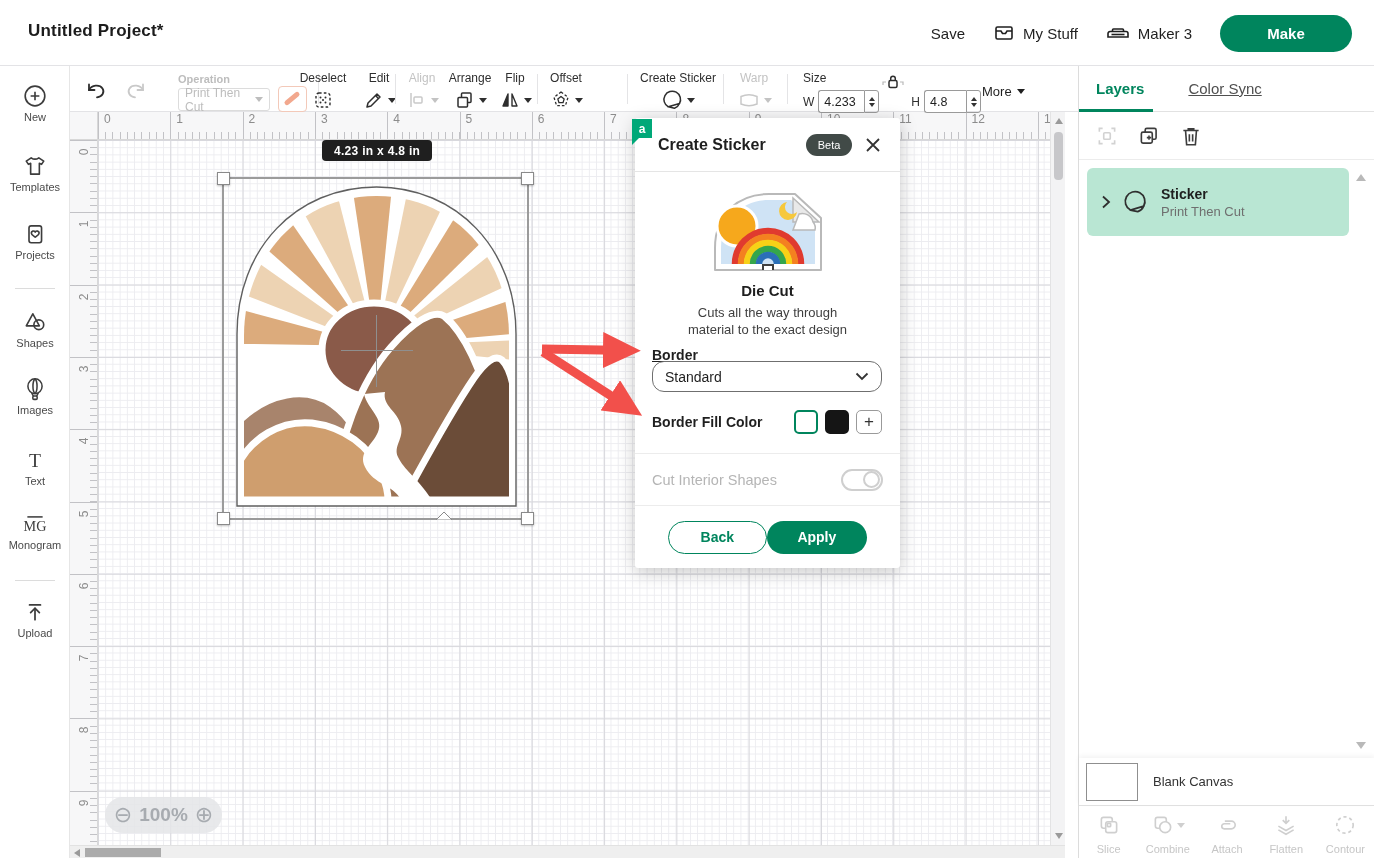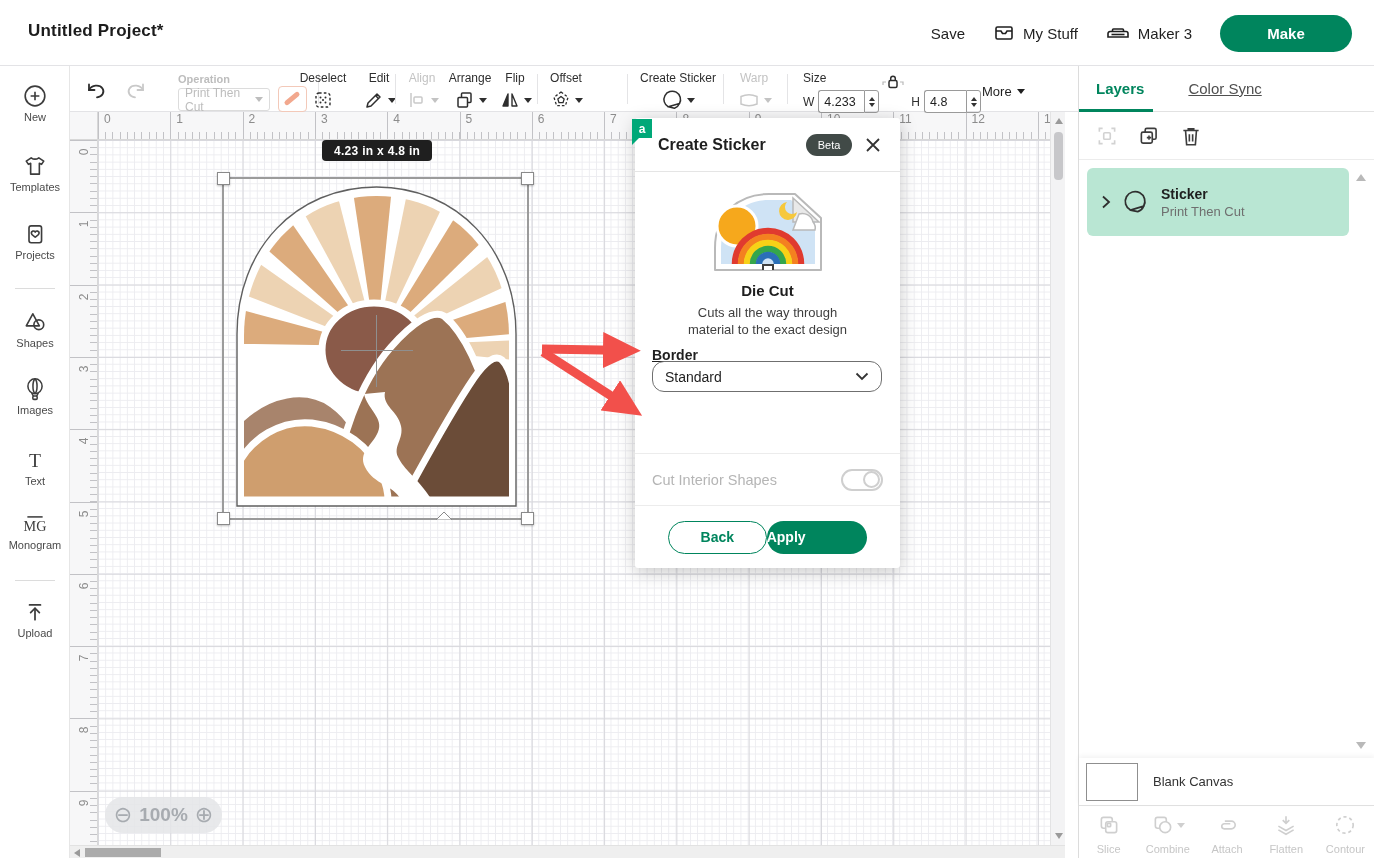--- a/index.html
+++ b/index.html
@@ -102,21 +102,21 @@
   .sw { width:24px; height:24px; border-radius:5px; cursor:pointer; }
   .sw-white { margin-left:auto; border:2px solid var(--accent); background:#fff; }
   .sw-black { margin-left:7px; background:#151515; border:2px solid #151515; }
   .sw-add { margin-left:7px; width:26px; height:24px; border:1.5px solid #9a9a9a; border-radius:5px; display:flex; align-items:center; justify-content:center; font-size:17px; color:#333; background:#fff; }
   .cut-row { position:absolute; left:0; top:335px; width:265px; height:52px; border-top:1px solid #ececec; display:flex; align-items:center; padding:0 17px; }
   .cut-label { font-size:14.5px; color:#b5b5b5; }
   .toggle { margin-left:auto; position:relative; width:42px; height:22px; border:2px solid #cfcfcf; border-radius:12px; cursor:pointer; background:#fff; }
   .toggle .knob { position:absolute; right:1px; top:0px; width:17px; height:17px; border:2px solid #cfcfcf; border-radius:50%; background:#fff; }
   .panel-footer { position:absolute; left:0; bottom:0; width:265px; height:63px; border-top:1px solid #ececec; display:flex; align-items:center; justify-content:space-between; padding:0 33px; }
   .btn-back { width:108px; height:33px; border-radius:17px; border:1.6px solid var(--accent); color:var(--accent); background:#fff; font-size:14px; font-weight:700; display:flex; align-items:center; justify-content:center; cursor:pointer; }
-  .btn-apply { width:110px; height:33px; border-radius:17px; background:var(--accent); color:#fff; font-size:14px; font-weight:700; display:flex; align-items:center; justify-content:flex-start; cursor:pointer; }
+  .btn-apply { width:110px; height:33px; border-radius:17px; background:var(--accent); color:#fff; font-size:14px; font-weight:700; display:flex; align-items:center; justify-content:center; cursor:pointer; }
   .marker { position:absolute; left:632px; top:119px; width:20px; height:19px; background:var(--marker); color:#fff; font-size:12px; font-weight:700; display:flex; align-items:center; justify-content:center; z-index:55; }
   .marker::after { content:''; position:absolute; left:0; top:19px; border-left:7px solid var(--marker); border-bottom:7px solid transparent; }
 
   
   .arrows { position:absolute; left:525px; top:330px; z-index:60; pointer-events:none; }
 
   
   .rpanel { position:absolute; left:1078px; top:66px; width:296px; bottom:0; background:#fff; border-left:1px solid #dcdcdc; z-index:30; }
   .tabs { position:relative; height:46px; border-bottom:1px solid #e2e2e2; display:flex; align-items:center; }
   .tab-layers { margin-left:17px; font-size:15px; font-weight:700; color:var(--accent); cursor:pointer; }
@@ -535,20 +535,26 @@
     </div>
 
     <div class="border-label">Border</div>
     <div class="border-select">
       <span>Standard</span>
       <svg width="14" height="9" viewBox="0 0 14 9" fill="none" stroke="#333" stroke-width="1.8">
           <path d="M1.5,1.5 L7,7 L12.5,1.5"></path>
         </svg>
     </div>
 
+    <div class="fill-row">
+      <span class="fill-label">Border Fill Color</span>
+      <span class="sw sw-white"></span>
+      <span class="sw sw-black"></span>
+      <span class="sw-add">+</span>
+    </div>
 
     <div class="cut-row">
       <span class="cut-label">Cut Interior Shapes</span>
       <span class="toggle">
           <span class="knob"></span>
         </span>
     </div>
 
     <div class="panel-footer">
       <div class="btn-back">

